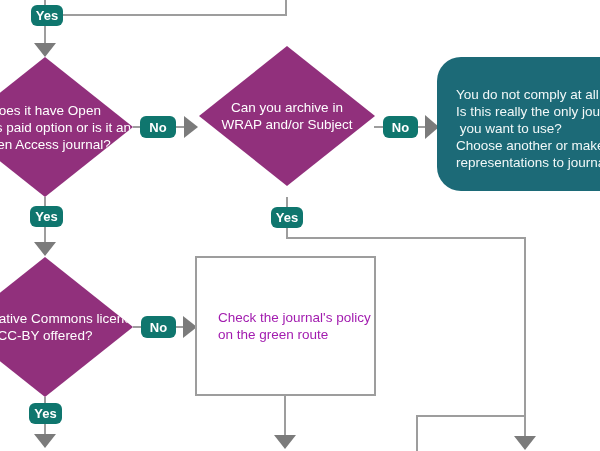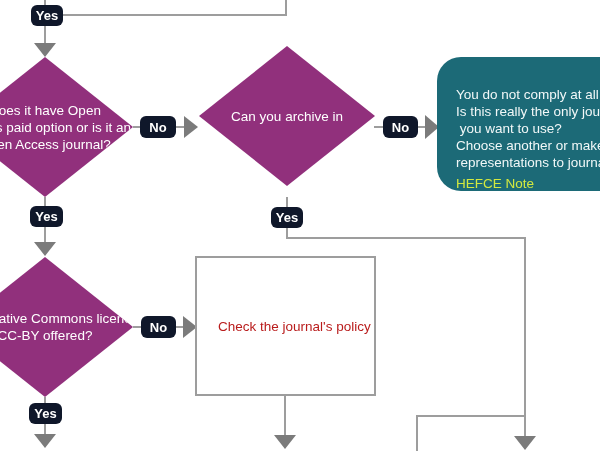--- a/index.html
+++ b/index.html
@@ -8,32 +8,32 @@
     font-family:"Liberation Sans", sans-serif;
   }
   .ln{position:absolute;background:#9d9d9d;}
   .arr-down{position:absolute;width:0;height:0;
     border-left:11px solid transparent;border-right:11px solid transparent;
     border-top:14px solid #7b7b7b;}
   .arr-right{position:absolute;width:0;height:0;
     border-top:11px solid transparent;border-bottom:11px solid transparent;
     border-left:14px solid #7b7b7b;}
   .arr-right.big{border-top-width:12px;border-bottom-width:12px;}
-  .badge{position:absolute;background:#0f172a;color:#ffffff;font-weight:bold;
+  .badge{position:absolute;background:#0f766e;color:#ffffff;font-weight:bold;
     font-size:13px;border-radius:6px;display:flex;align-items:center;justify-content:center;
     box-sizing:border-box;}
   .diamond{position:absolute;width:176px;height:140px;background:#91307c;
     clip-path:polygon(50% 0%,100% 50%,50% 100%,0% 50%);
     display:flex;flex-direction:column;align-items:center;justify-content:center;}
   .dtext{color:#ffffff;font-size:13.5px;line-height:17px;text-align:center;white-space:nowrap;}
   .dtext span{display:block;}
   .pbox{position:absolute;left:195px;top:256px;width:181px;height:140px;box-sizing:border-box;
     border:2px solid #9d9d9d;background:#ffffff;display:flex;flex-direction:column;
     justify-content:center;padding-left:21px;}
-  .pbox span{display:block;color:#b91c1c;font-size:13.5px;line-height:17px;}
+  .pbox span{display:block;color:#a21caf;font-size:13.5px;line-height:17px;}
   .note{position:absolute;left:437px;top:57px;width:195px;height:134px;background:#1c6a77;
     border-radius:24px;box-sizing:border-box;padding:29px 0 0 19px;}
   .note span{display:block;color:#f2f8f8;font-size:13.5px;line-height:17px;white-space:pre;}
   .note a{display:inline-block;color:#d3e93f;font-size:13.5px;line-height:17px;
     margin-top:4px;text-decoration:none;cursor:pointer;}
 </style>
 </head>
 <body>
 
 <div class="stage">
@@ -81,36 +81,37 @@
     <div class="dtext">
       <span>Does it have Open</span>
       <span>Access paid option or is it an</span>
       <span>Open Access journal?</span>
     </div>
   </div>
 
   <div class="diamond" style="left:199px;top:46px">
     <div class="dtext">
       <span>Can you archive in</span>
+      <span>WRAP and/or Subject</span>
     </div>
   </div>
 
   <div class="diamond" style="left:-43px;top:257px">
     <div class="dtext">
       <span>Is a Creative Commons licence</span>
       <span>CC-BY offered?</span>
     </div>
   </div>
 
   <div class="pbox">
     <span>Check the journal's policy</span>
+    <span>on the green route</span>
   </div>
 
   <div class="note">
     <span>You do not comply at all.</span>
     <span>Is this really the only journal</span>
     <span> you want to use?</span>
     <span>Choose another or make</span>
     <span>representations to journal</span>
-    <a>HEFCE Note</a>
   </div>
 
 </div>
 
 </body></html>

